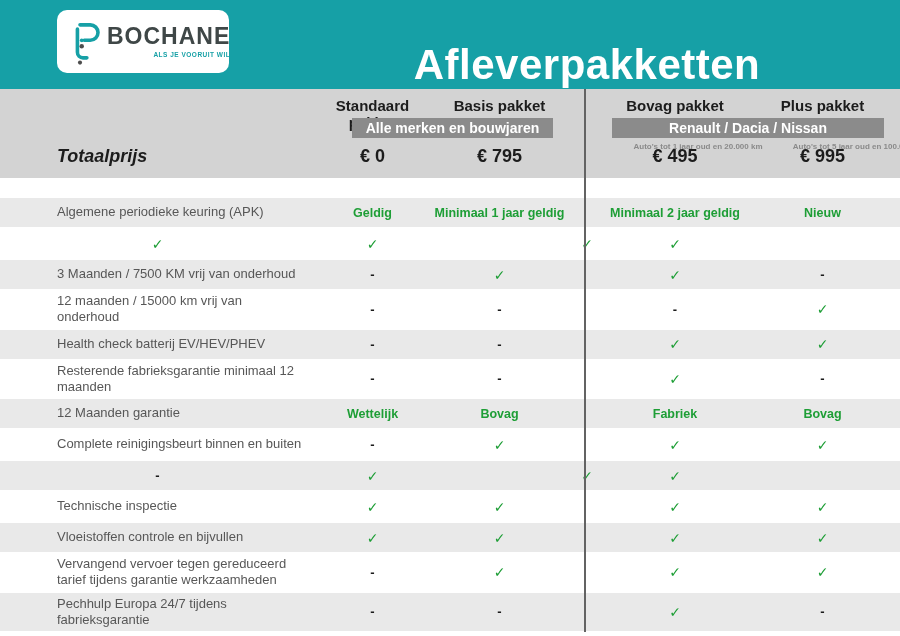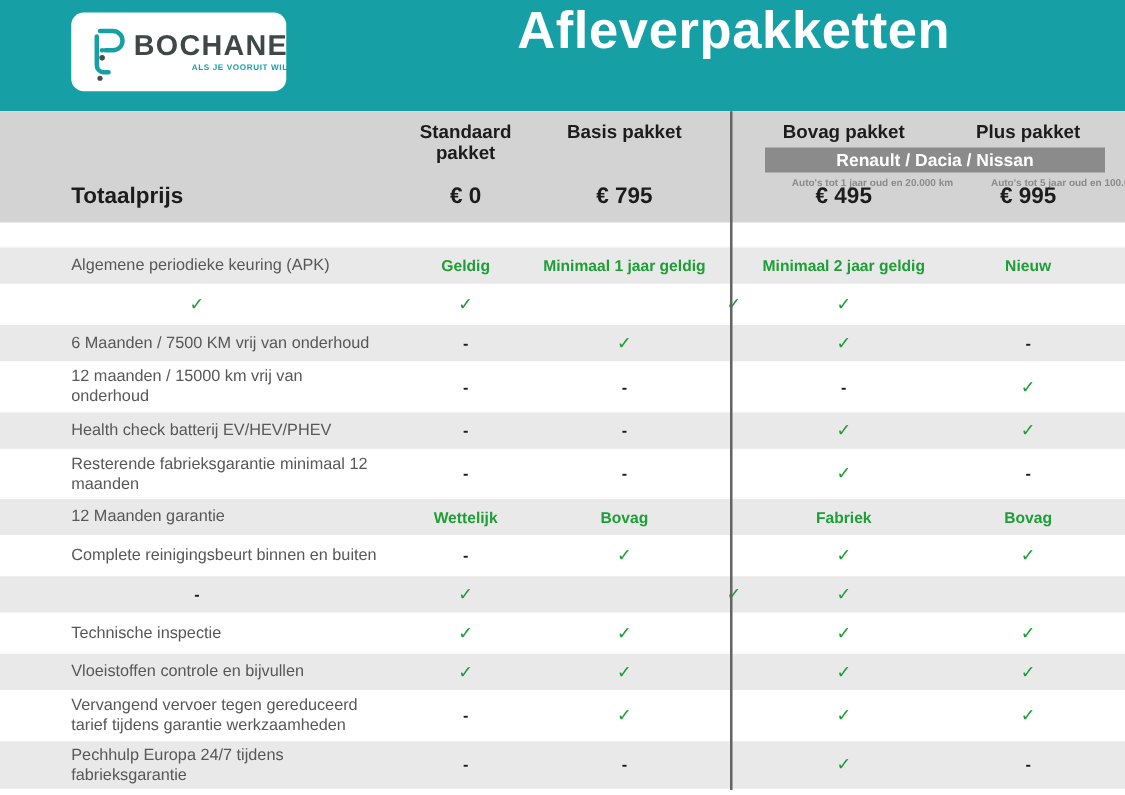--- a/index.html
+++ b/index.html
@@ -1,20 +1,20 @@
 <!DOCTYPE html>
 <html><head>
 <meta charset="utf-8">
 <style>
   * { margin:0; padding:0; box-sizing:border-box; }
   html,body { width:900px; height:636px; background:#fff; overflow:hidden;
     font-family:"Liberation Sans","DejaVu Sans",sans-serif; }
 
   
-  .topbar { position:relative; height:89px; background:#16a0a6; display:flex; align-items:flex-start; }
+  .topbar { position:relative; height:89px; background:#16a0a6; display:flex; align-items:flex-end; }
   .logo-card { position:absolute; left:57px; top:10px; width:172px; height:63px;
     background:#fff; border-radius:10px; display:flex; align-items:center; padding:6px 10px 6px 12px; }
   .logo-icon { width:34px; height:48px; flex:0 0 auto; }
   .logo-textblock { display:flex; flex-direction:column; align-items:flex-end; margin-left:4px; }
   .logo-name { font-size:23px; font-weight:bold; color:#3f4747; letter-spacing:1px; line-height:1; }
   .logo-tagline { font-size:6.5px; font-weight:bold; color:#16a0a6; letter-spacing:.5px; margin-top:3px; }
   .page-title { flex:1; margin-left:230px; text-align:center; color:#fff; font-size:42px;
     font-weight:bold; letter-spacing:.5px;padding-left:44px; }
 
   
@@ -23,21 +23,21 @@
   .pkg-row { position:absolute; top:8px; left:0; right:0; }
   .pkg-name { text-align:center; font-size:15px; font-weight:bold; color:#1c1c1c; }
   .banner { position:absolute; top:29px; height:20px; background:#8b8b8b; color:#fff;
     font-size:14px; font-weight:bold; display:flex; align-items:center; justify-content:center; }
   .banner-left { left:352px; width:201px; }
   .banner-right { left:612px; width:272px; }
   .cond { position:absolute; top:53px; font-size:8px; font-weight:bold; color:#8a8a8a; text-align:center; }
   .cond-select { left:628px; width:140px; }
   .cond-plus  { left:782px; width:155px; }
   .price-row { position:absolute; top:57px; left:0; right:0; }
-  .total-label { padding-left:57px; font-size:18px; font-weight:bold; color:#1c1c1c; }
+  .total-label { padding-left:57px; font-size:18px; font-weight:bold; color:#1c1c1c;font-style:italic; }
   .price { text-align:center; font-size:18px; font-weight:bold; color:#1c1c1c; }
 
   .gap { height:19px; background:#fff; }
 
   
   .rows { position:relative; }
   .frow { min-height:31px; align-items:center; background:#fff; }
   .frow.shade { background:#e9e9e9; border-top:1px solid #fff; border-bottom:1px solid #fff; }
   .flabel { padding:3px 8px 3px 57px; font-size:13px; color:#575757; line-height:1.25; }
   .fcell { text-align:center; font-size:13px; }
@@ -70,20 +70,21 @@
 
 <div class="band">
   <div class="pkg-row grid">
     <div></div>
     <div class="pkg-name">Standaard pakket</div>
     <div class="pkg-name">Basis pakket</div>
     <div></div>
     <div class="pkg-name">Bovag pakket</div>
     <div class="pkg-name">Plus pakket</div>
   </div>
+  <div class="banner banner-left">Alle merken en bouwjaren</div>
   <div class="banner banner-right">Renault / Dacia / Nissan</div>
   <div class="cond cond-select">Auto's tot 1 jaar oud en 20.000 km</div>
   <div class="cond cond-plus">Auto's tot 5 jaar oud en 100.000 km</div>
   <div class="price-row grid">
     <div class="total-label">Totaalprijs</div>
     <div class="price">€ 0</div>
     <div class="price">€ 795</div>
     <div></div>
     <div class="price">€ 495</div>
     <div class="price">€ 995</div>
@@ -102,21 +103,21 @@
       <div class="fcell vtext">Nieuw</div>
     </div>
     <div class="frow grid">
       <div class="fcell check">✓</div>
       <div class="fcell check">✓</div>
       <div></div>
       <div class="fcell check">✓</div>
       <div class="fcell check">✓</div>
     </div>
     <div class="frow grid shade">
-      <div class="flabel">6 Maanden / 7500 KM vrij van onderhoud</div>
+      <div class="flabel">3 Maanden / 7500 KM vrij van onderhoud</div>
       <div class="fcell dash">-</div>
       <div class="fcell check">✓</div>
       <div></div>
       <div class="fcell check">✓</div>
       <div class="fcell dash">-</div>
     </div>
     <div class="frow grid">
       <div class="flabel">12 maanden / 15000 km vrij van onderhoud</div>
       <div class="fcell dash">-</div>
       <div class="fcell dash">-</div>

